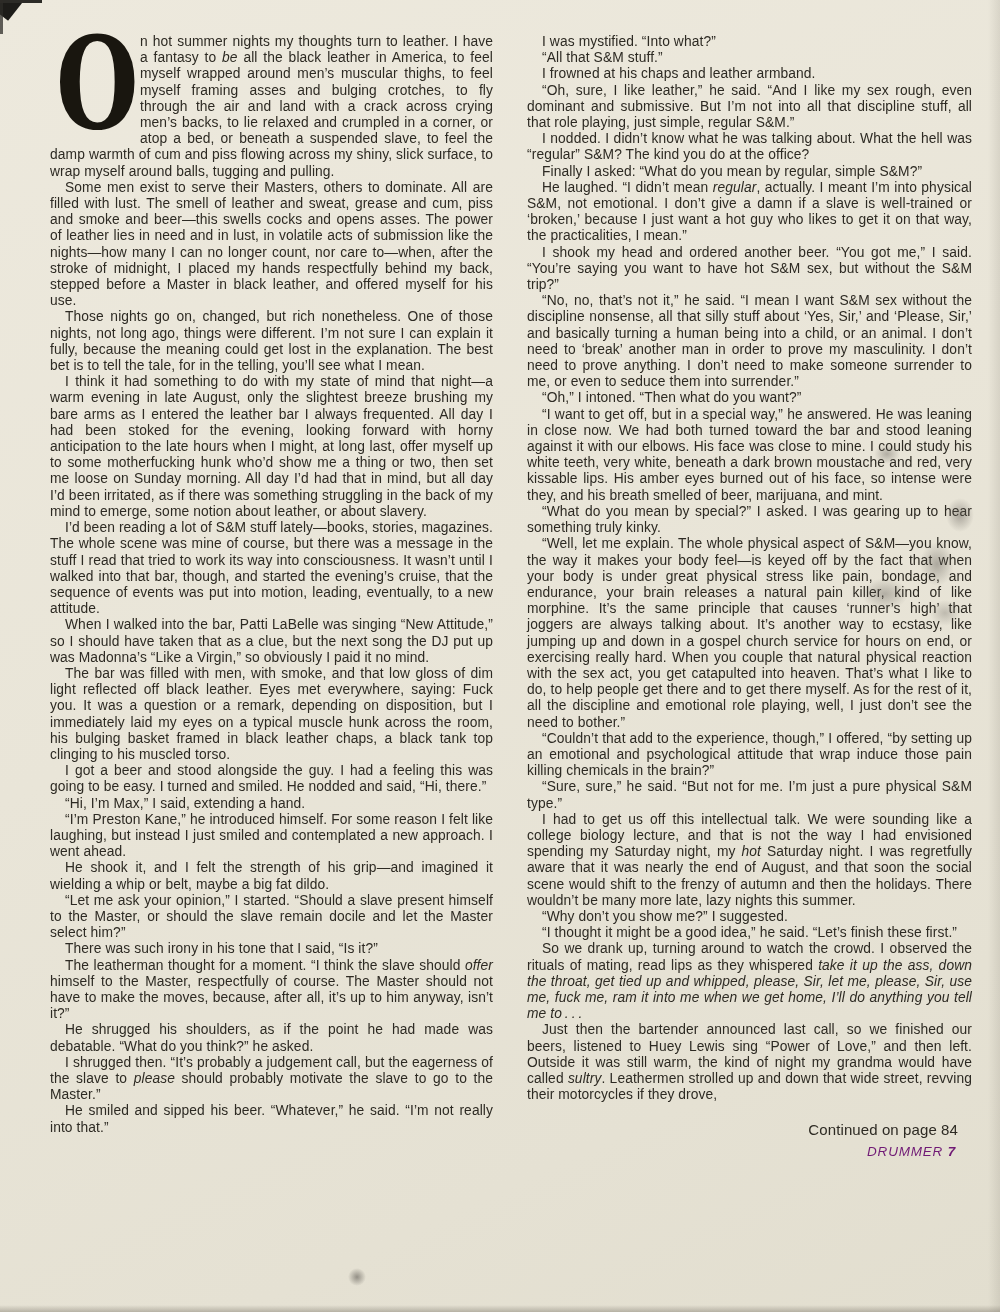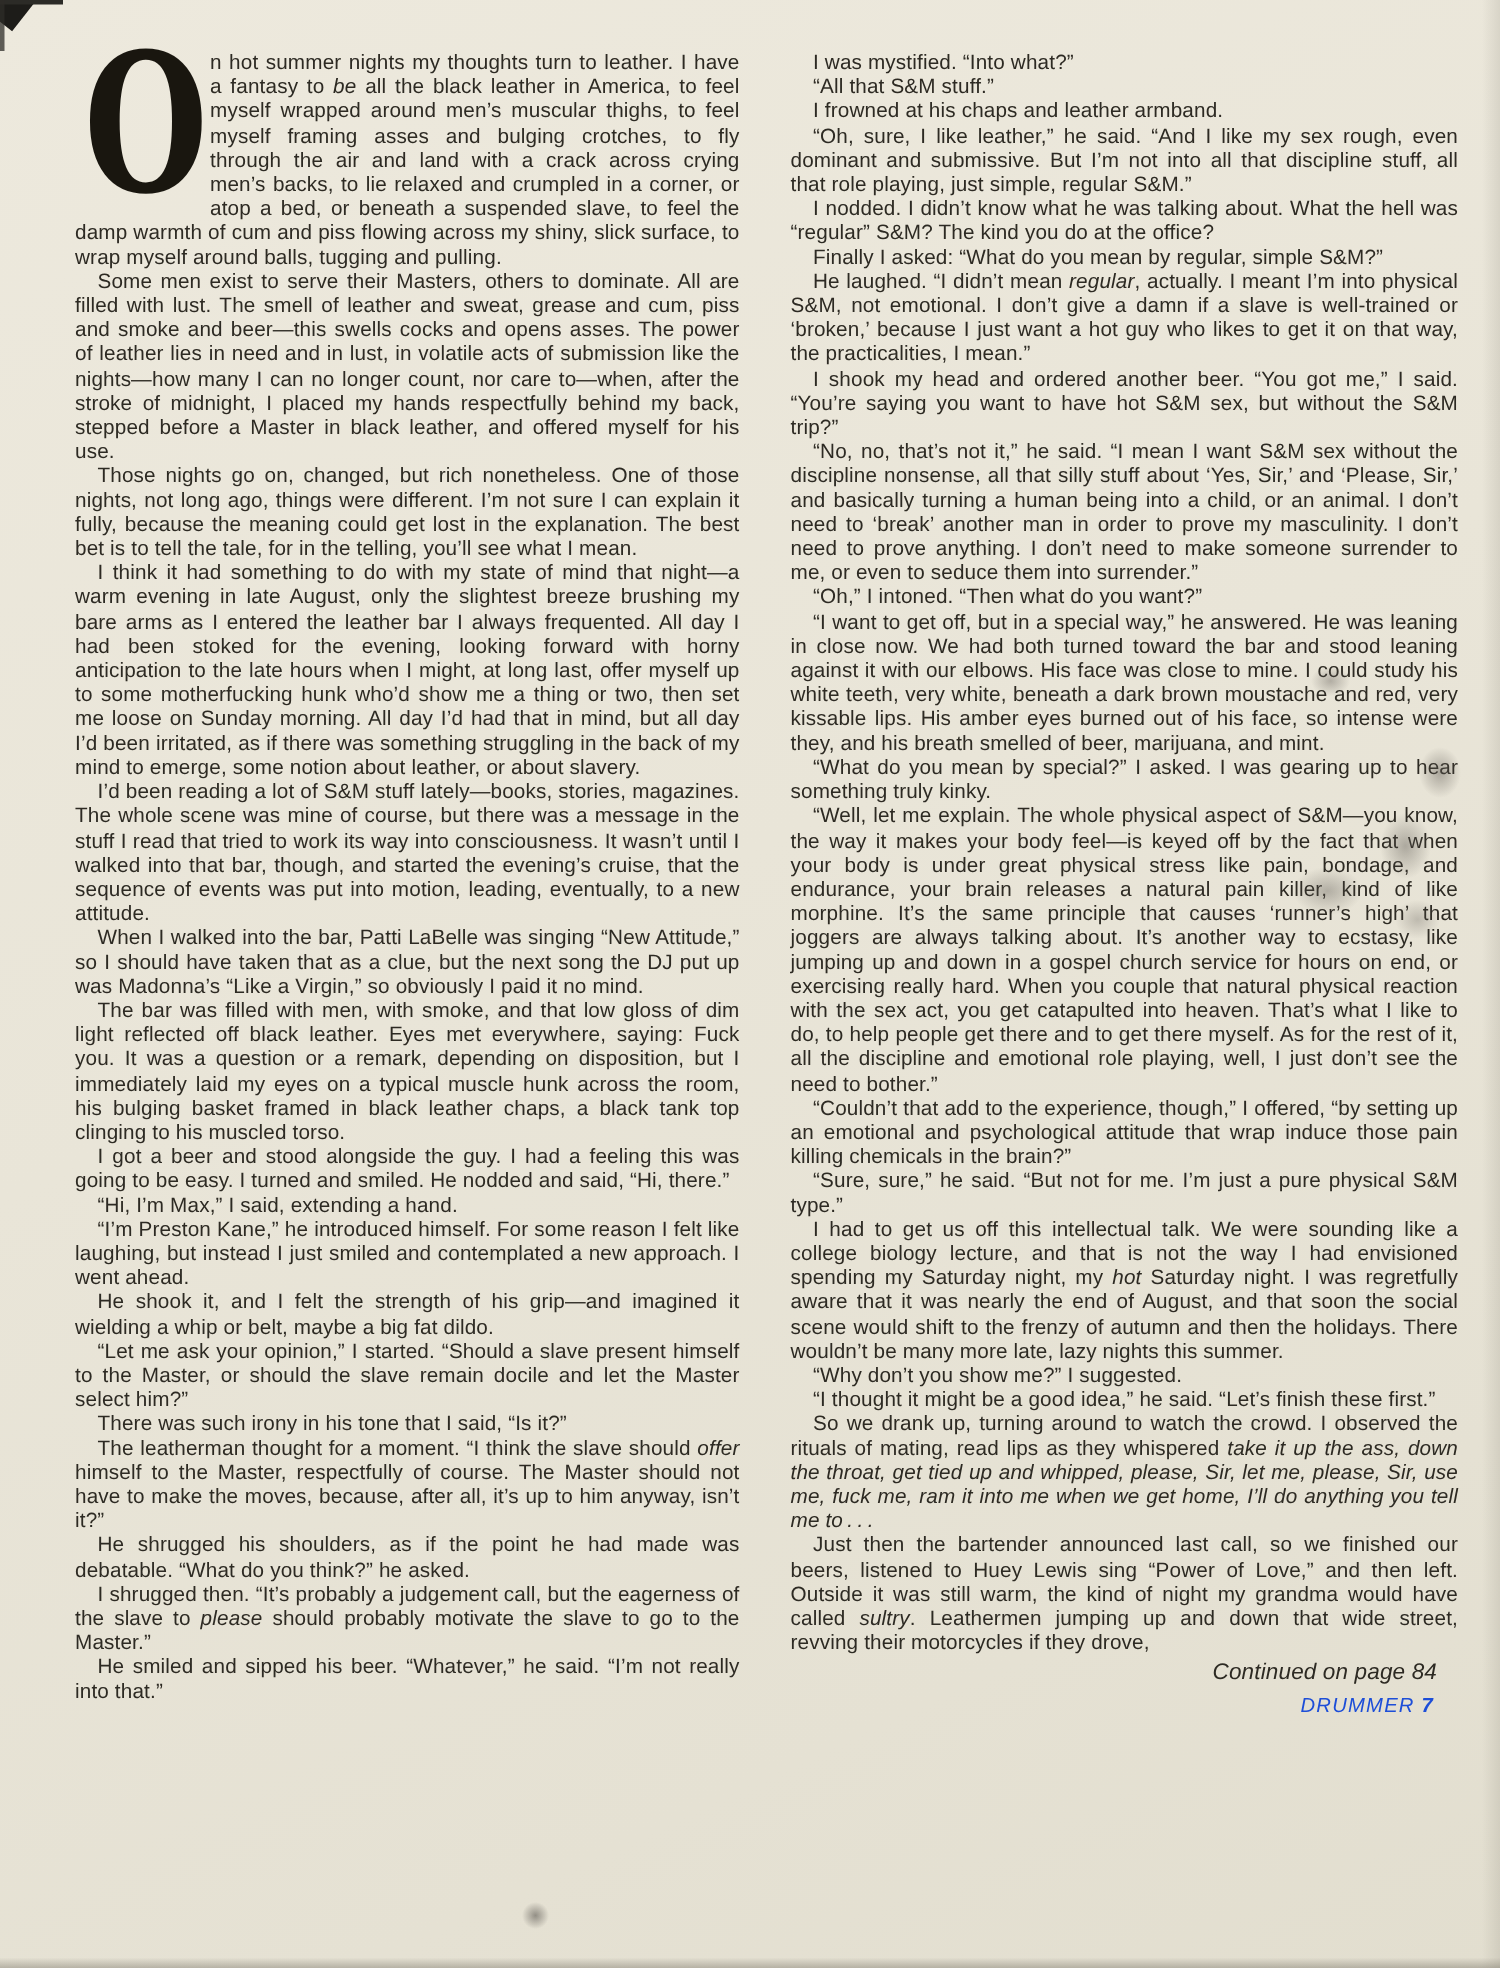--- a/index.html
+++ b/index.html
@@ -28,27 +28,27 @@
     overflow:visible;
   }
   .dropcap span{
     display:block;
     font-family:"DejaVu Serif",serif;font-weight:bold;
     font-size:128px;line-height:92px;
     transform:scaleX(.74);transform-origin:0 50%;
     color:#19160f;
   }
   .continued{
-    text-align:right;font-style:italic;
-    font-size:15px;line-height:20px;margin-top:2px;padding-right:14px;
+    text-align:right;
+    font-size:15px;line-height:20px;margin-top:17px;padding-right:14px;
   }
   .magline{
     text-align:right;font-style:italic;
     font-size:13.5px;line-height:18px;margin-top:3px;padding-right:16px;
-    letter-spacing:0.8px;color:#1d4ed8;
+    letter-spacing:0.8px;color:#701a75;
   }
   .magline .pgnum{font-weight:bold;}
   
   .artifact{position:absolute;pointer-events:none;}
   .corner-wedge{left:-6px;top:-8px;width:24px;height:24px;background:#1d1c19;transform:rotate(38deg);}
   .top-line{left:0;top:0;width:42px;height:3px;background:#2c2b27;}
   .left-sliver{left:0;top:0;width:3px;height:34px;background:rgba(45,44,40,.75);}
   .stain{border-radius:50%;}
   .s1{left:874px;top:444px;width:26px;height:20px;background:radial-gradient(closest-side,rgba(95,90,84,.40),rgba(95,90,84,0));}
   .s2{left:946px;top:498px;width:28px;height:34px;background:radial-gradient(closest-side,rgba(95,90,84,.45),rgba(95,90,84,0));}
@@ -100,21 +100,21 @@
         <p><span>“Oh,” I intoned. “Then what do you want?”</span></p>
         <p><span>“I want to get off, but in a special way,” he answered. He was leaning in close now. We had both turned toward the bar and stood leaning against it with our elbows. His face was close to mine. I could study his white teeth, very white, beneath a dark brown moustache and red, very kissable lips. His amber eyes burned out of his face, so intense were they, and his breath smelled of beer, marijuana, and mint.</span></p>
         <p><span>“What do you mean by special?” I asked. I was gearing up to hear something truly kinky.</span></p>
         <p><span>“Well, let me explain. The whole physical aspect of S&amp;M—you know, the way it makes your body feel—is keyed off by the fact that when your body is under great physical stress like pain, bondage, and endurance, your brain releases a natural pain killer, kind of like morphine. It’s the same principle that causes ‘runner’s high’ that joggers are always talking about. It’s another way to ecstasy, like jumping up and down in a gospel church service for hours on end, or exercising really hard. When you couple that natural physical reaction with the sex act, you get catapulted into heaven. That’s what I like to do, to help people get there and to get there myself. As for the rest of it, all the discipline and emotional role playing, well, I just don’t see the need to bother.”</span></p>
         <p><span>“Couldn’t that add to the experience, though,” I offered, “by setting up an emotional and psychological attitude that wrap induce those pain killing chemicals in the brain?”</span></p>
         <p><span>“Sure, sure,” he said. “But not for me. I’m just a pure physical S&amp;M type.”</span></p>
         <p><span>I had to get us off this intellectual talk. We were sounding like a college biology lecture, and that is not the way I had envisioned spending my Saturday night, my </span><span class="it">hot</span><span> Saturday night. I was regretfully aware that it was nearly the end of August, and that soon the social scene would shift to the frenzy of autumn and then the holidays. There wouldn’t be many more late, lazy nights this summer.</span></p>
         <p><span>“Why don’t you show me?” I suggested.</span></p>
         <p><span>“I thought it might be a good idea,” he said. “Let’s finish these first.”</span></p>
         <p><span>So we drank up, turning around to watch the crowd. I observed the rituals of mating, read lips as they whispered </span><span class="it">take it up the ass, down the throat, get tied up and whipped, please, Sir, let me, please, Sir, use me, fuck me, ram it into me when we get home, I’ll do anything you tell me to . . .</span></p>
-        <p><span>Just then the bartender announced last call, so we finished our beers, listened to Huey Lewis sing “Power of Love,” and then left. Outside it was still warm, the kind of night my grandma would have called </span><span class="it">sultry</span><span>. Leathermen jumping up and down that wide street, revving their motorcycles if they drove,</span></p>
+        <p><span>Just then the bartender announced last call, so we finished our beers, listened to Huey Lewis sing “Power of Love,” and then left. Outside it was still warm, the kind of night my grandma would have called </span><span class="it">sultry</span><span>. Leathermen strolled up and down that wide street, revving their motorcycles if they drove,</span></p>
       </div>
     <div class="continued">Continued on page 84</div>
     <div class="magline">
       <span>DRUMMER</span>
       <span class="pgnum">7</span>
     </div>
   </div>
 
   <div class="artifact corner-wedge"></div>
   <div class="artifact top-line"></div>

